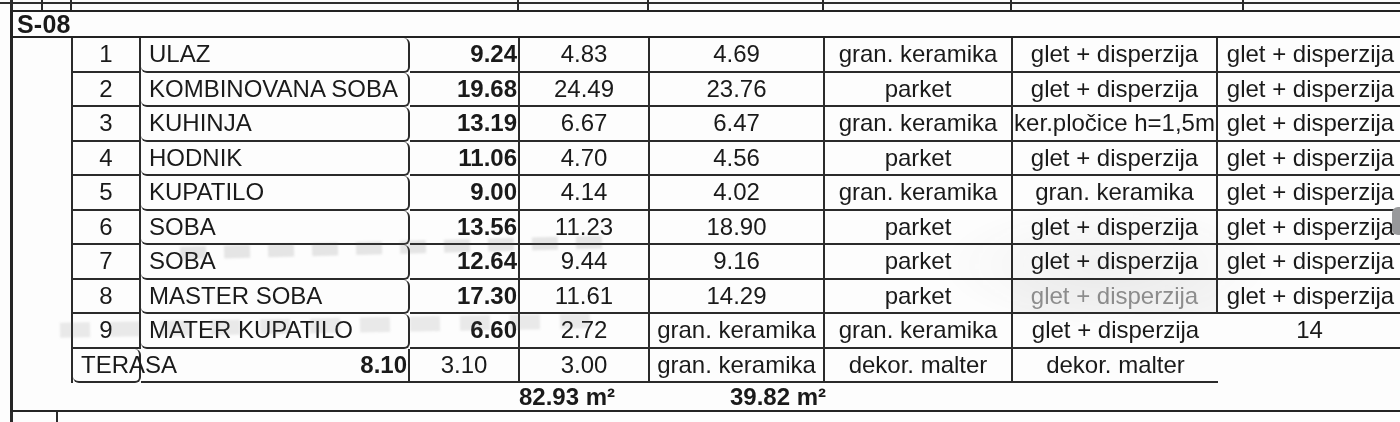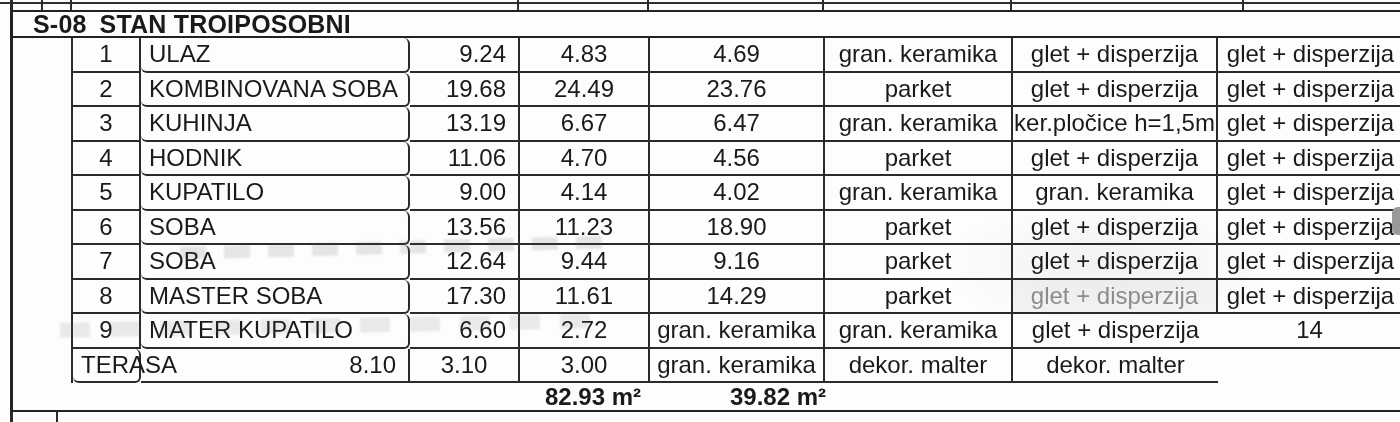--- a/index.html
+++ b/index.html
@@ -10,51 +10,51 @@
     font-size:24px;
   }
   
   .top-strip{position:absolute;top:0;left:0;width:1400px;height:10px;}
   .top-hline{position:absolute;top:2px;left:0;width:1400px;height:2px;background:#2e2e2e;}
   .stub{position:absolute;top:0;width:2px;height:10px;background:#2b2b2b;}
   
   .header-row{
     position:absolute;top:10px;left:10px;width:1390px;height:28px;box-sizing:border-box;
     border-top:2px solid #222;border-bottom:2px solid #222;border-left:3px solid #222;
-    display:flex;align-items:center;gap:13px;padding-left:20px;
+    display:flex;align-items:center;gap:13px;padding-left:4px;
     font-weight:bold;font-size:25px;letter-spacing:0.2px;
   }
   
   .grid{
     position:absolute;top:38px;left:10px;width:1390px;height:345px;box-sizing:border-box;
     display:grid;
     grid-template-columns:60px 68px 269px 110px 130px 175px 188px 205px 185px;
     grid-auto-rows:34.5px;
     border-left:3px solid #242424;
   }
   .cell{
     box-sizing:border-box;display:flex;align-items:center;justify-content:center;
     border-bottom:2px solid #2b2b2b;border-right:2px solid #2b2b2b;
     white-space:nowrap;overflow:visible;
   }
   .gutter{grid-column:1;grid-row:1 / span 10;border-bottom:none;}
   .c-name{justify-content:flex-start;padding-left:8px;border-radius:6px;}
-  .c-v1{justify-content:flex-end;padding-right:12px;}
+  .c-v1{justify-content:flex-end;padding-right:1px;font-weight:bold;}
   .c-last{border-right:none;}
   .faded{color:#8f8f8f;background:rgba(0,0,0,0.03);}
   
   .totals-row{
     position:absolute;top:383px;left:10px;width:1390px;height:29px;box-sizing:border-box;
     border-bottom:2px solid #242424;border-left:3px solid #242424;
   }
   .total-val{
     position:absolute;top:0;height:27px;display:flex;align-items:center;justify-content:center;
     font-weight:bold;font-size:24px;width:180px;
   }
-  .total-1{left:490px;}
+  .total-1{left:464px;}
   .total-2{left:675px;}
   
   .bottom-strip{position:absolute;top:412px;left:0;width:1400px;height:10px;}
   .bstub{position:absolute;top:0;width:2px;height:10px;background:#2b2b2b;}
   
   .thumb{
     position:absolute;top:207px;right:0;width:8px;height:28px;
     background:#98999b;border-radius:6px 0 0 6px;
   }
   
@@ -78,21 +78,20 @@
     <div class="stub" style="left:70px;"></div>
     <div class="stub" style="left:517px;"></div>
     <div class="stub" style="left:647px;"></div>
     <div class="stub" style="left:822px;"></div>
     <div class="stub" style="left:1010px;"></div>
     <div class="stub" style="left:1242px;"></div>
   </div>
 
   <div class="header-row">
     <span>S-08</span>
-    <span>STAN TROIPOSOBNI</span>
   </div>
 
   <div class="grid">
     <div class="cell gutter"></div>
 
     <div class="cell">1</div>
     <div class="cell c-name">ULAZ</div>
     <div class="cell c-v1">9.24</div>
     <div class="cell">4.83</div>
     <div class="cell">4.69</div>

